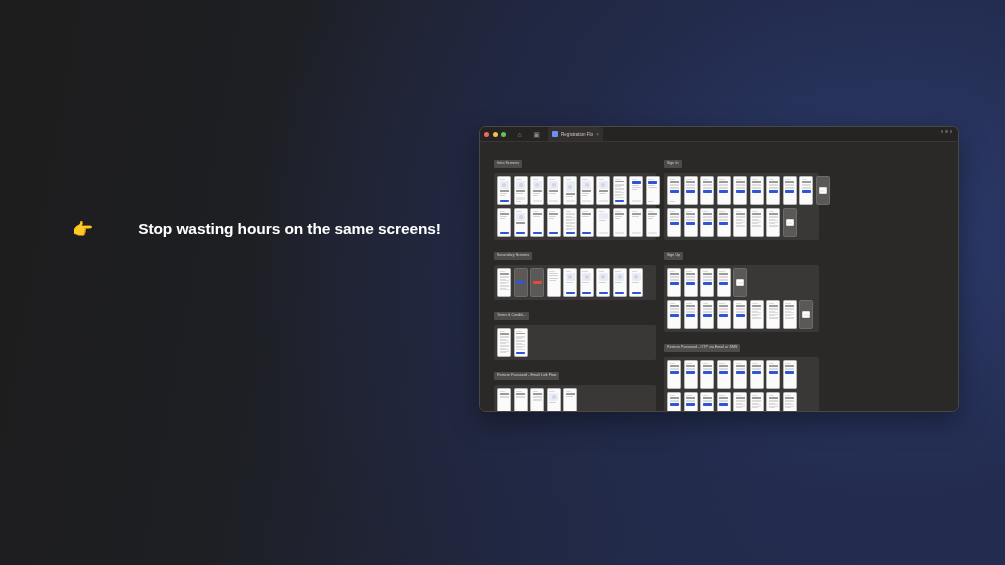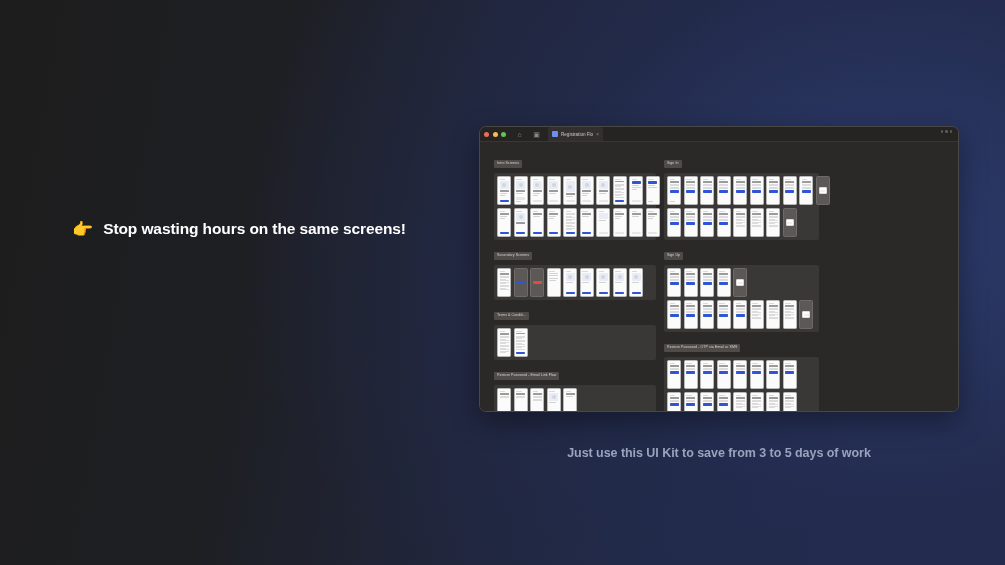--- a/index.html
+++ b/index.html
@@ -45,20 +45,21 @@
   .hand-icon {
     font-size: 17px;
     line-height: 1;
     color: #f0a92b;
   }
   .subline-text {
     color: #ffffff;
     font-size: 15.5px;
     font-weight: bold;
     letter-spacing: -0.1px;
+    margin-left: 35px;
   }
 
   
   .window {
     position: absolute;
     left: 479px;
     top: 126px;
     width: 480px;
     height: 286px;
     background: #2b2927;
@@ -1110,15 +1111,14 @@
                   </div>
               </div>
             </div>
           </div>
 
         </div>
       </div>
     </div>
   </div>
 
-  <div class="caption">Just use this UI Kit to save from 3 to 5 days of work</div>
 
 </div>
 
 </body></html>

